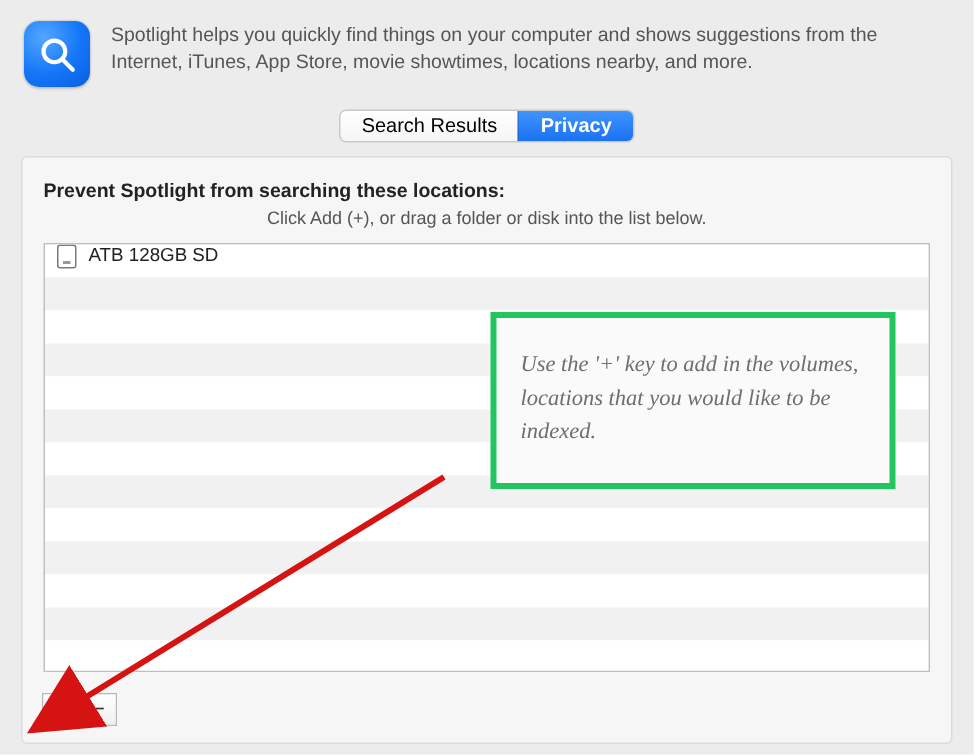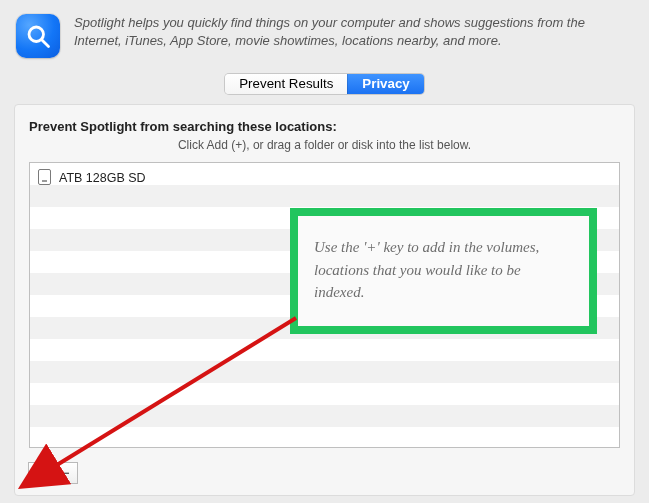--- a/index.html
+++ b/index.html
@@ -11,21 +11,20 @@
     font-size: 13px;
     color: #333;
     overflow: hidden;
     position: relative;
   }
   .header {
     display: flex;
     padding: 14px 16px 12px 16px;
     gap: 14px;
     align-items: flex-start;
-    font-style: italic;
   }
   .spotlight-badge {
     width: 44px; height: 44px;
     border-radius: 10px;
     background: radial-gradient(circle at 30% 25%, #54a6ff 0%, #1376f7 55%, #0a5de0 100%);
     display: flex; align-items: center; justify-content: center;
     flex-shrink: 0;
     box-shadow: 0 0 0 1px rgba(0,0,0,.06), 0 1px 2px rgba(0,0,0,.15);
   }
   .spotlight-badge svg { width: 28px; height: 28px; }
@@ -81,21 +80,21 @@
     margin-top: 10px;
     background: #fff;
     border: 1px solid #bfbfbf;
     height: 286px;
     overflow: hidden;
     position: relative;
   }
   .row {
     height: 22px;
     display: flex;
-    align-items: flex-end;
+    align-items: flex-start;
     padding: 0 8px;
     gap: 8px;
     font-size: 12.5px;
     color: #222;
   }
   .row:nth-child(even) { background: #f1f1f1; }
   .row:nth-child(odd)  { background: #ffffff; }
   .disk-icon {
     width: 13px; height: 16px;
     border: 1px solid #7a7a7a;
@@ -128,23 +127,23 @@
     color: #333;
     cursor: default;
   }
   .addremove button + button { border-left: 1px solid #c7c7c7; }
 
   
   .callout {
     position: absolute;
     right: 52px;
     top: 208px;
-    width: 307px;
+    width: 270px;
     background: #fafafa;
-    border: 8px solid #22c55e;
+    border: 4px solid #22c55e;
     padding: 20px 16px 22px 16px;
     font-family: Georgia, 'Times New Roman', serif;
     font-style: italic;
     font-size: 15px;
     color: #6e6e6e;
     line-height: 1.5;
   }
   .arrow {
     position: absolute;
     left: 0; top: 0;
@@ -159,21 +158,21 @@
     <svg viewBox="0 0 24 24" fill="none" stroke="#fff" stroke-width="2.4" stroke-linecap="round">
       <circle cx="10.5" cy="10.5" r="6.2"></circle>
       <line x1="15.2" y1="15.2" x2="21" y2="21"></line>
     </svg>
   </div>
   <p class="desc">Spotlight helps you quickly find things on your computer and shows suggestions from the Internet, iTunes, App Store, movie showtimes, locations nearby, and more.</p>
 </div>
 
 <div class="seg-wrap">
   <div class="seg">
-    <button class="seg-btn">Prevent Results</button>
+    <button class="seg-btn">Search Results</button>
     <button class="seg-btn active">Privacy</button>
   </div>
 </div>
 
 <div class="panel">
   <h3>Prevent Spotlight from searching these locations:</h3>
   <p class="hint">Click Add (+), or drag a folder or disk into the list below.</p>
 
   <div class="listbox">
     <div class="row">

